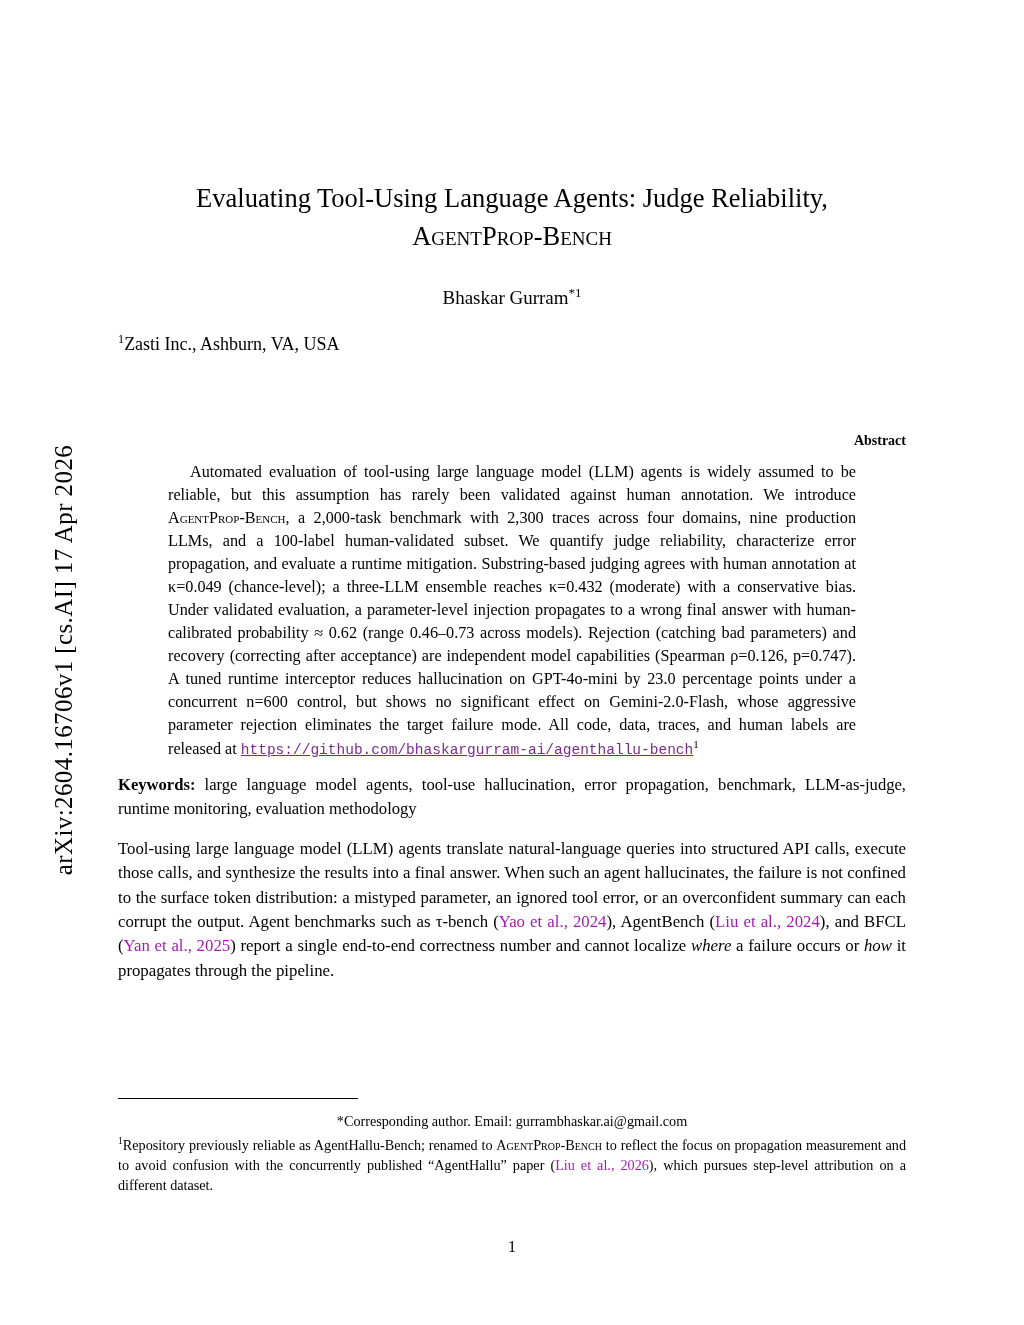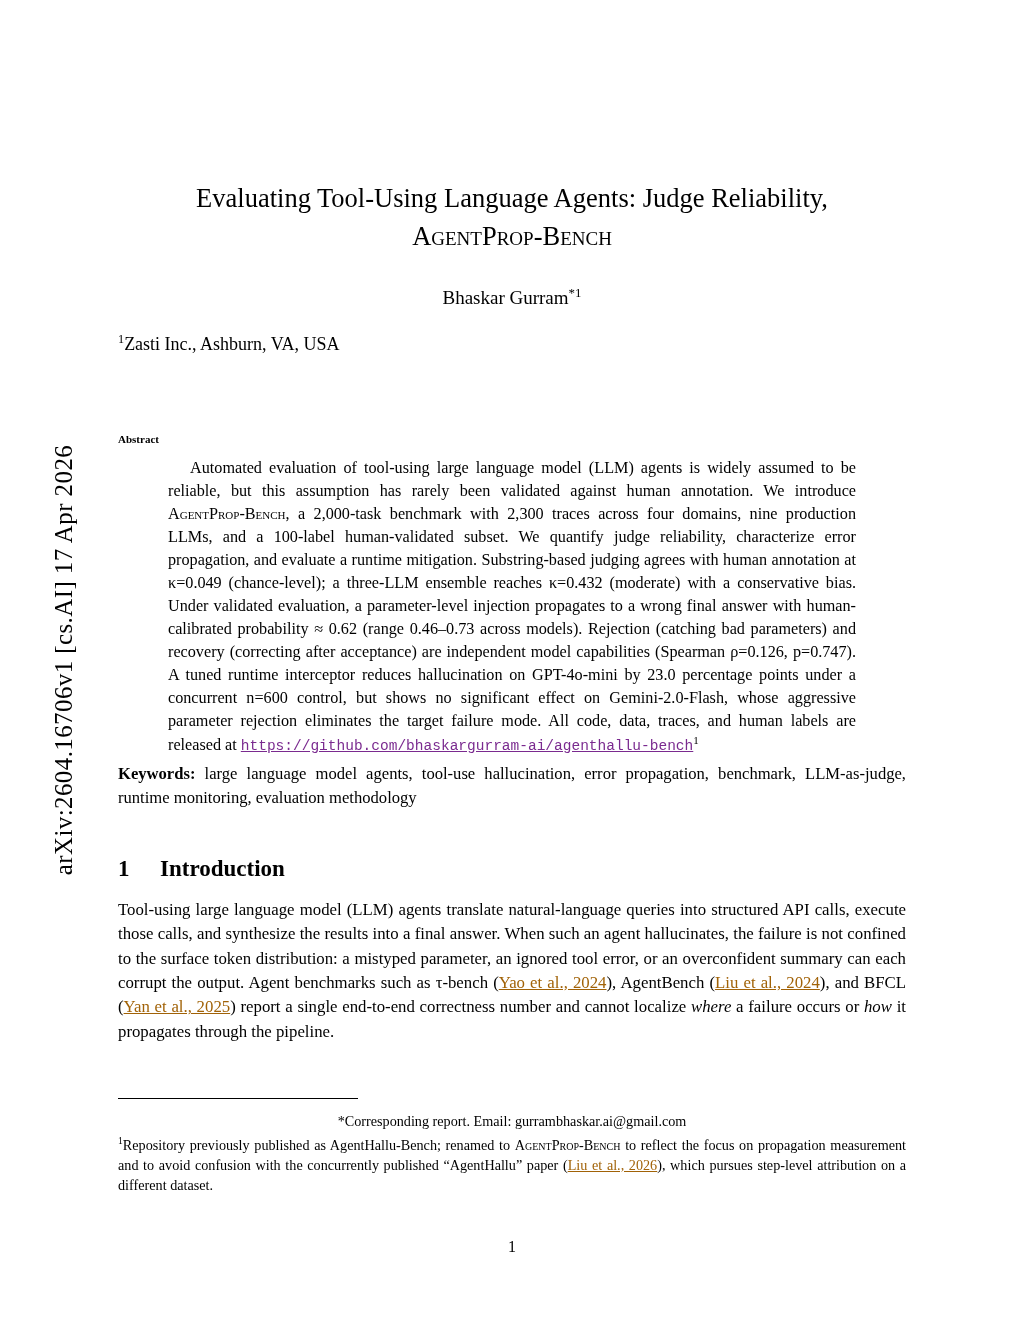--- a/index.html
+++ b/index.html
@@ -59,26 +59,26 @@
   }
   .affil {
     margin-top: 22px;
     font-size: 18px;
   }
   sup { font-size: 0.68em; vertical-align: super; }
 
   
   .abstract-head {
     margin-top: 78px;
-    text-align: left;
+    text-align: right;
     font-weight: bold;
-    font-size: 11px;
+    font-size: 14px;
   }
   .abstract-body {
-    margin: 12px auto 5px auto;
+    margin: 12px auto 12px auto;
     width: 688px;
     font-size: 16.2px;
     line-height: 1.42;
     text-align: justify;
     text-justify: inter-word;
     hyphens: auto;
   }
   .abstract-body .indent { display: inline-block; width: 22px; }
   .sc { font-variant: small-caps; }
   .mono {
@@ -107,21 +107,21 @@
   .section .num { display: inline-block; width: 42px; }
 
   .body-par {
     margin-top: 16px;
     width: 788px;
     font-size: 16.8px;
     line-height: 1.45;
     text-align: justify;
     hyphens: auto;
   }
-  .cite { color: #a16207; text-decoration: underline; }
+  .cite { color: #a21caf; }
   em { font-style: italic; }
 
   
   .footnote-rule {
     position: absolute;
     left: 0;
     top: 1098px;
     width: 240px;
     height: 1px;
     background: #000;
@@ -170,32 +170,29 @@
   <div class="abstract-head">Abstract</div>
 
   <div class="abstract-body">
     <span class="indent"></span><span>Automated evaluation of tool-using large language model (LLM) agents is widely assumed to be reliable, but this assumption has rarely been validated against human annotation. We introduce </span><span class="sc">AgentProp-Bench</span><span>, a 2,000-task benchmark with 2,300 traces across four domains, nine production LLMs, and a 100-label human-validated subset. We quantify judge reliability, characterize error propagation, and evaluate a runtime mitigation. Substring-based judging agrees with human annotation at κ=0.049 (chance-level); a three-LLM ensemble reaches κ=0.432 (moderate) with a conservative bias. Under validated evaluation, a parameter-level injection propagates to a wrong final answer with human-calibrated probability ≈ 0.62 (range 0.46–0.73 across models). Rejection (catching bad parameters) and recovery (correcting after acceptance) are independent model capabilities (Spearman ρ=0.126, p=0.747). A tuned runtime interceptor reduces hallucination on GPT-4o-mini by 23.0 percentage points under a concurrent n=600 control, but shows no significant effect on Gemini-2.0-Flash, whose aggressive parameter rejection eliminates the target failure mode. All code, data, traces, and human labels are released at </span><span class="mono">https://github.com/bhaskargurram-ai/agenthallu-bench</span><sup>1</sup>
   </div>
 
   <div class="keywords">
     <b>Keywords:</b><span> large language model agents, tool-use hallucination, error propagation, benchmark, LLM-as-judge, runtime monitoring, evaluation methodology</span>
   </div>
 
-  <div class="section">
-    <span class="num">1</span><span>Introduction</span>
-  </div>
 
   <div class="body-par">
     <span>Tool-using large language model (LLM) agents translate natural-language queries into structured API calls, execute those calls, and synthesize the results into a final answer. When such an agent hallucinates, the failure is not confined to the surface token distribution: a mistyped parameter, an ignored tool error, or an overconfident summary can each corrupt the output. Agent benchmarks such as τ-bench (</span><span class="cite">Yao et al., 2024</span><span>), AgentBench (</span><span class="cite">Liu et al., 2024</span><span>), and BFCL (</span><span class="cite">Yan et al., 2025</span><span>) report a single end-to-end correctness number and cannot localize </span><em>where</em><span> a failure occurs or </span><em>how</em><span> it propagates through the pipeline.</span>
   </div>
 
   <div class="footnote-rule"></div>
 
   <div class="footnotes">
-    <div class="fn first">*Corresponding report. Email: gurrambhaskar.ai@gmail.com</div>
+    <div class="fn first">*Corresponding author. Email: gurrambhaskar.ai@gmail.com</div>
     <div class="fn">
-      <sup>1</sup><span>Repository previously published as AgentHallu-Bench; renamed to </span><span class="sc">AgentProp-Bench</span><span> to reflect the focus on propagation measurement and to avoid confusion with the concurrently published “AgentHallu” paper (</span><span class="cite">Liu et al., 2026</span><span>), which pursues step-level attribution on a different dataset.</span>
+      <sup>1</sup><span>Repository previously reliable as AgentHallu-Bench; renamed to </span><span class="sc">AgentProp-Bench</span><span> to reflect the focus on propagation measurement and to avoid confusion with the concurrently published “AgentHallu” paper (</span><span class="cite">Liu et al., 2026</span><span>), which pursues step-level attribution on a different dataset.</span>
     </div>
   </div>
 
   <div class="pagenum">1</div>
 
 </div>
 
 </body></html>

